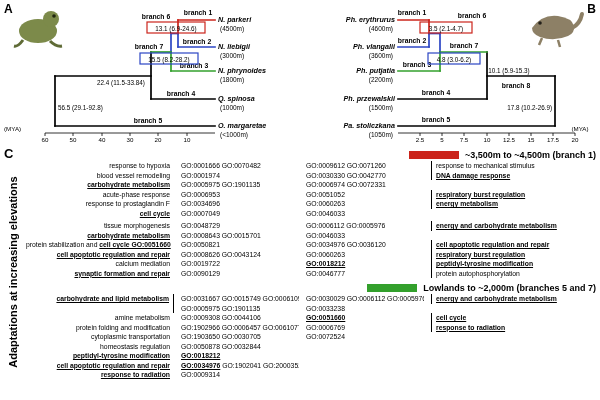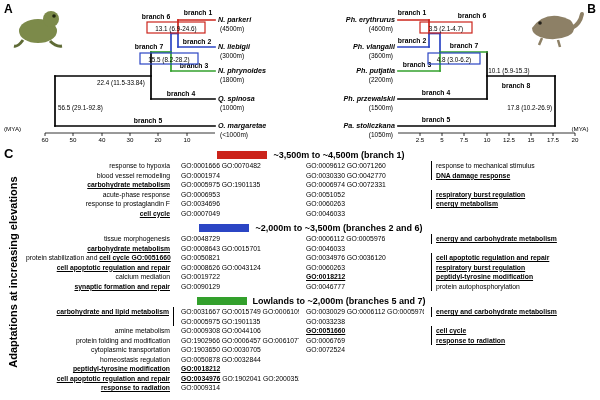--- a/index.html
+++ b/index.html
@@ -23,21 +23,21 @@
   .tk{font-size:6.2px;text-anchor:middle;}
   .end{text-anchor:end;}
   .start{text-anchor:start;}
   .panelC{position:absolute;left:0;top:146px;width:600px;height:254px;}
   .c-corner{position:absolute;left:4px;top:0;font-weight:bold;font-size:13px;}
   .v-label{position:absolute;left:-107px;top:120px;width:240px;text-align:center;
            font-weight:bold;font-size:11px;white-space:nowrap;
            transform:rotate(-90deg);transform-origin:center;}
   .sections{position:absolute;left:26px;top:2px;width:570px;}
   .sec{margin-bottom:3px;}
-  .sec-header{display:flex;justify-content:center;align-items:center;gap:6px;height:13px;}
+  .sec-header{display:flex;justify-content:flex-end;align-items:center;gap:6px;height:13px;}
   .sec-bar{display:inline-block;width:50px;height:8px;}
   .sec-title{font-weight:bold;font-size:9px;}
   .sec-table{display:grid;grid-template-columns:148px 118px 118px auto;column-gap:7px;
              font-size:6.8px;line-height:9.5px;}
   .cell{white-space:nowrap;overflow:hidden;}
   .cell.left{text-align:right;padding-right:4px;}
   .cell.lbar{border-right:1px solid #000;}
   .cell.rbar{border-left:1px solid #000;padding-left:4px;}
   .emph{font-weight:bold;text-decoration:underline;}
 </style>
@@ -229,24 +229,20 @@
             <div class="cell go1"><span>GO:0034696</span></div>
             <div class="cell go2"><span>GO:0060263</span></div>
             <div class="cell right rbar"><span class="emph">energy metabolism</span></div>
             <div class="cell left"><span class="emph">cell cycle</span></div>
             <div class="cell go1"><span>GO:0007049</span></div>
             <div class="cell go2"><span>GO:0046033</span></div>
             <div class="cell right"></div>
           </div>
         </div>
         <div class="sec">
-          <div class="sec-header">
-            <span class="sec-bar" style="background: rgb(43, 69, 196);"></span>
-            <span class="sec-title">~2,000m to ~3,500m (branches 2 and 6)</span>
-          </div>
           <div class="sec-table">
             <div class="cell left"><span>tissue morphogenesis</span></div>
             <div class="cell go1"><span>GO:0048729</span></div>
             <div class="cell go2"><span>GO:0006112 GO:0005976</span></div>
             <div class="cell right rbar"><span class="emph">energy and carbohydrate metabolism</span></div>
             <div class="cell left"><span class="emph">carbohydrate metabolism</span></div>
             <div class="cell go1"><span>GO:0008643 GO:0015701</span></div>
             <div class="cell go2"><span>GO:0046033</span></div>
             <div class="cell right"></div>
             <div class="cell left"><span>protein stabilization and</span> <span class="emph">cell cycle GO:0051660</span></div>

